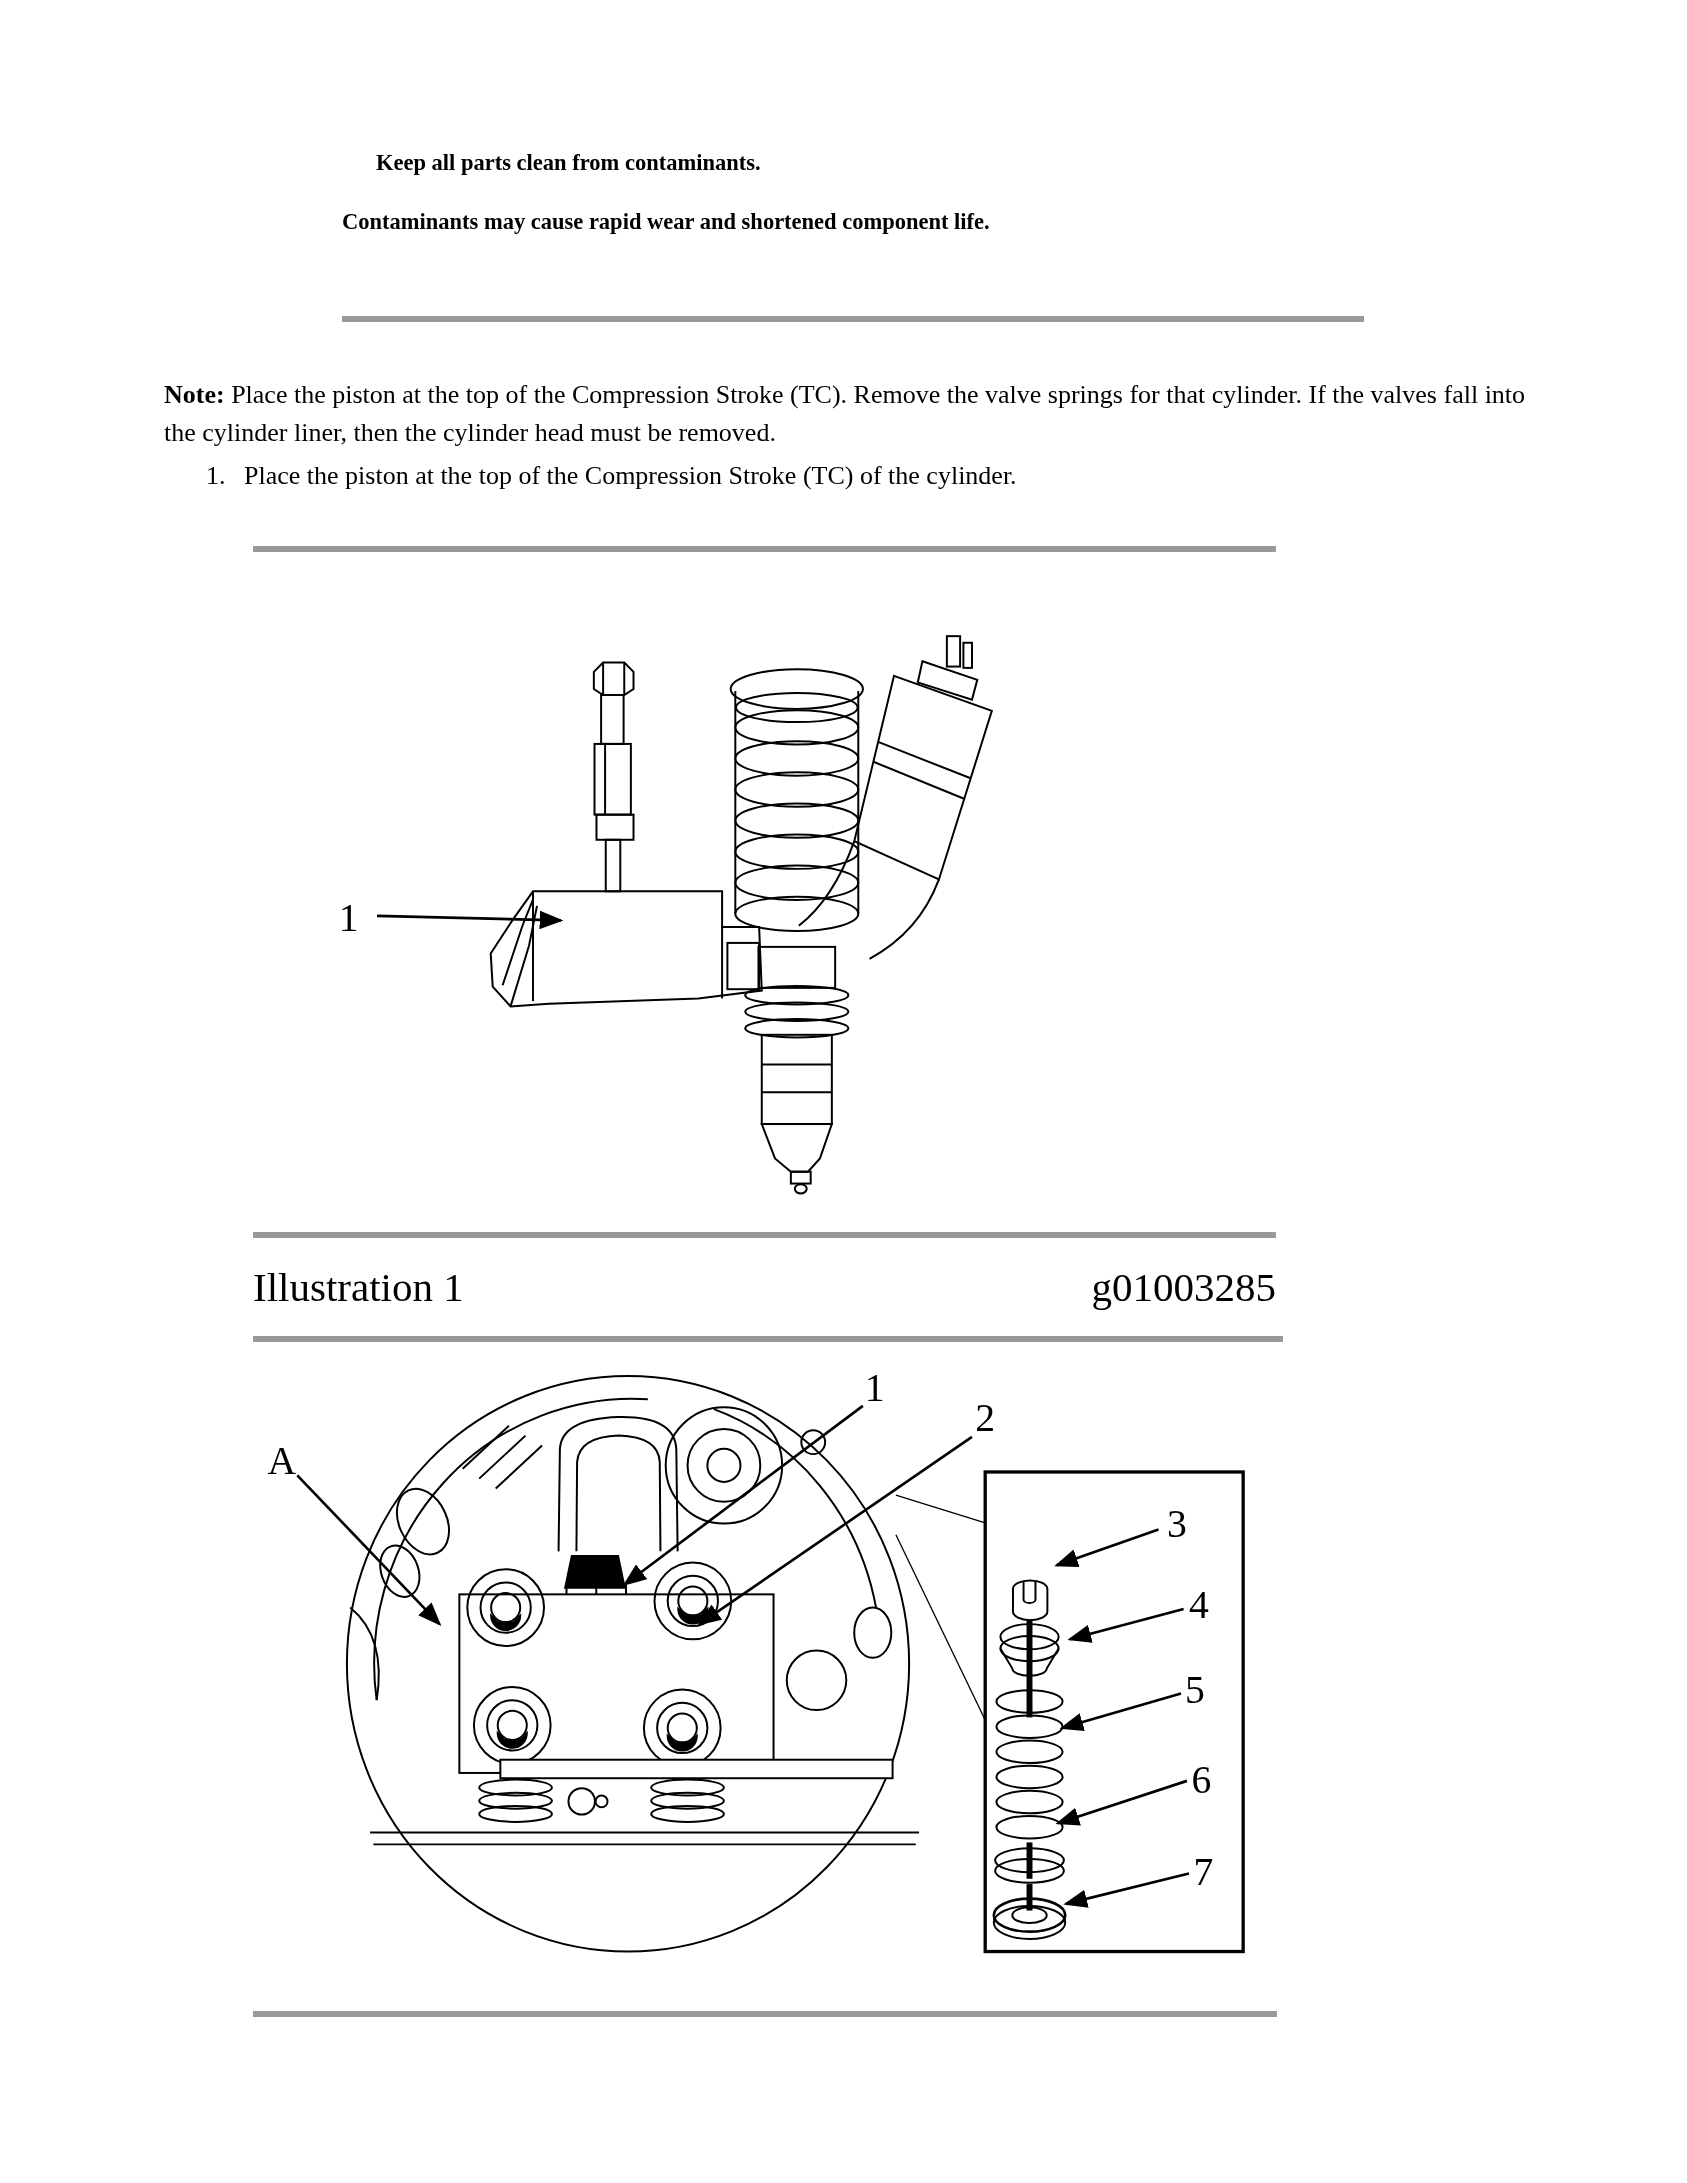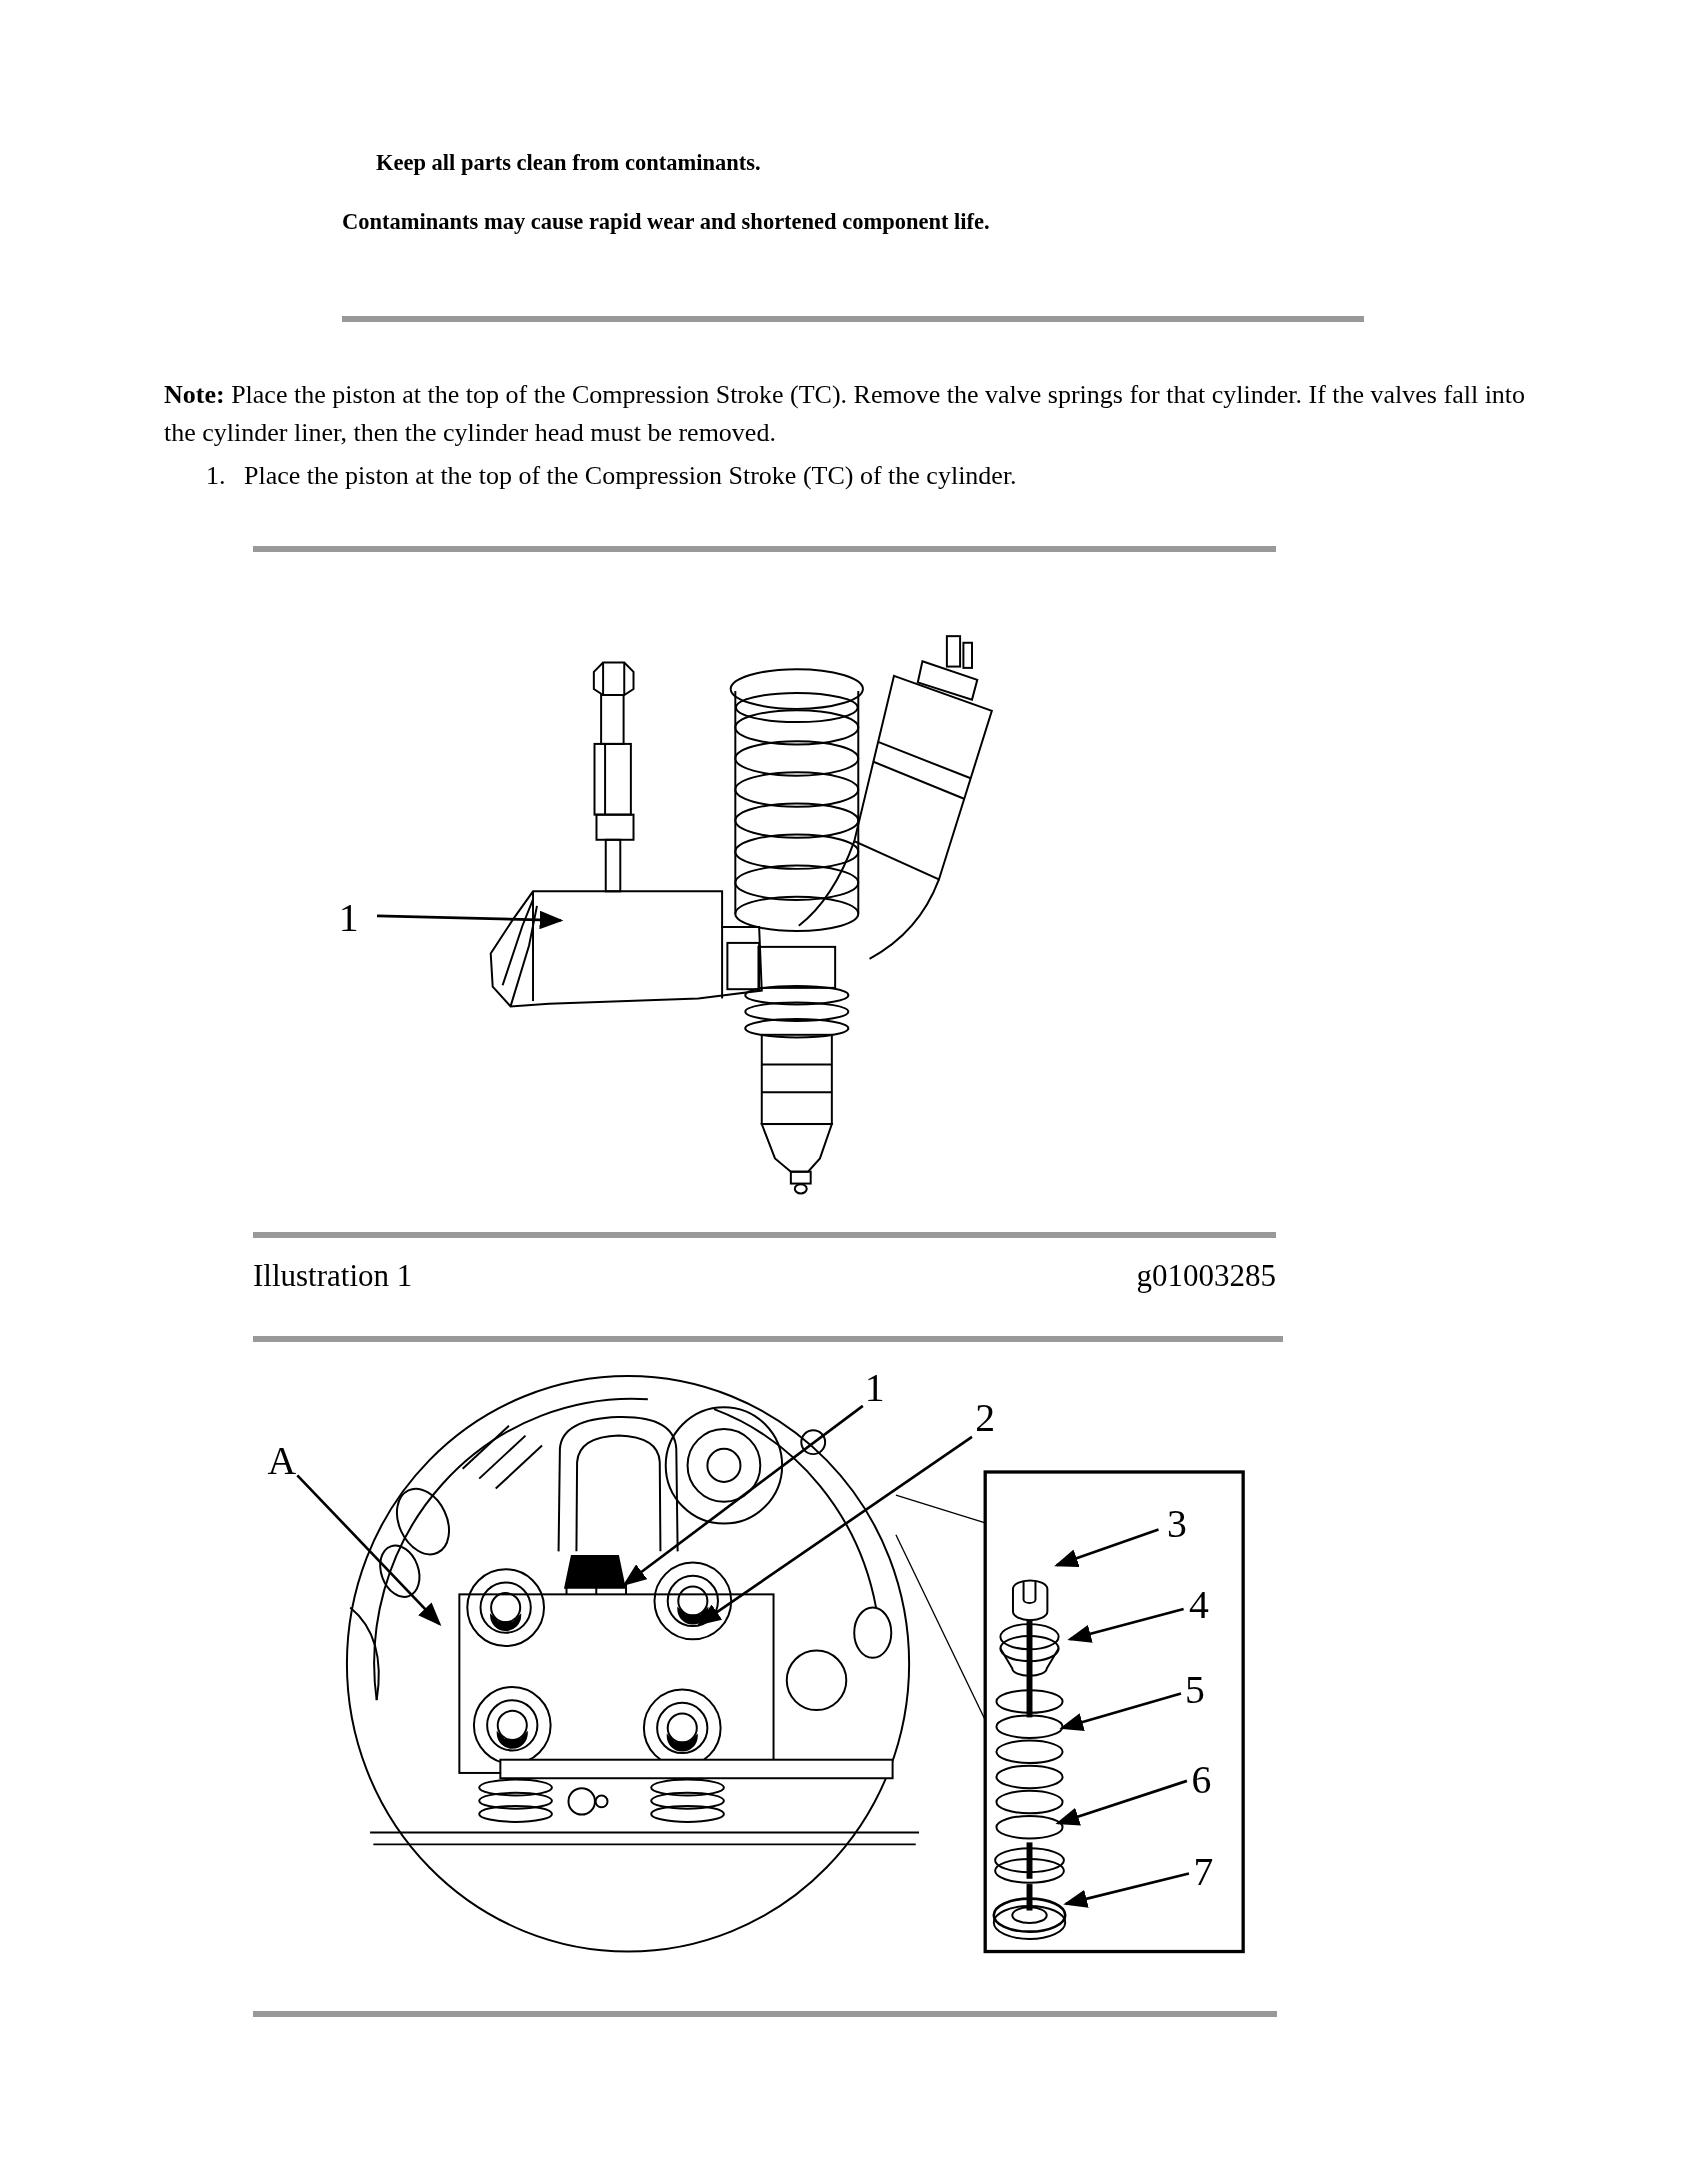--- a/index.html
+++ b/index.html
@@ -8,21 +8,21 @@
     font-family:"Liberation Serif", serif;color:#000;overflow:hidden;
   }
   .abs{position:absolute;}
   .warn{font-weight:bold;font-size:22.5px;line-height:25px;white-space:nowrap;letter-spacing:0px;}
   .body-text{font-size:26px;line-height:38px;}
   .rule{position:absolute;height:6px;background:#999999;}
   .note-wrap{width:1363px;}
   .note-label{font-weight:bold;}
   .step{white-space:nowrap;}
   .step-num{display:inline-block;margin-right:18.5px;}
-  .caption-row{display:flex;justify-content:space-between;font-size:31px;line-height:34px;}
+  .caption-row{display:flex;justify-content:space-between;font-size:41px;line-height:34px;margin-top:11px;}
   svg{position:absolute;}
   svg text{font-family:"Liberation Serif", serif;font-size:60px;fill:#000;}
   .ln{stroke:#000;fill:none;}
 </style>
 </head>
 <body>
 
 <div class="abs warn" style="left:356px;top:150px;margin-left:20px;">Keep all parts clean from contaminants.</div>
 <div class="abs warn" style="left:342px;top:209px;">Contaminants may cause rapid wear and shortened component life.</div>
 

